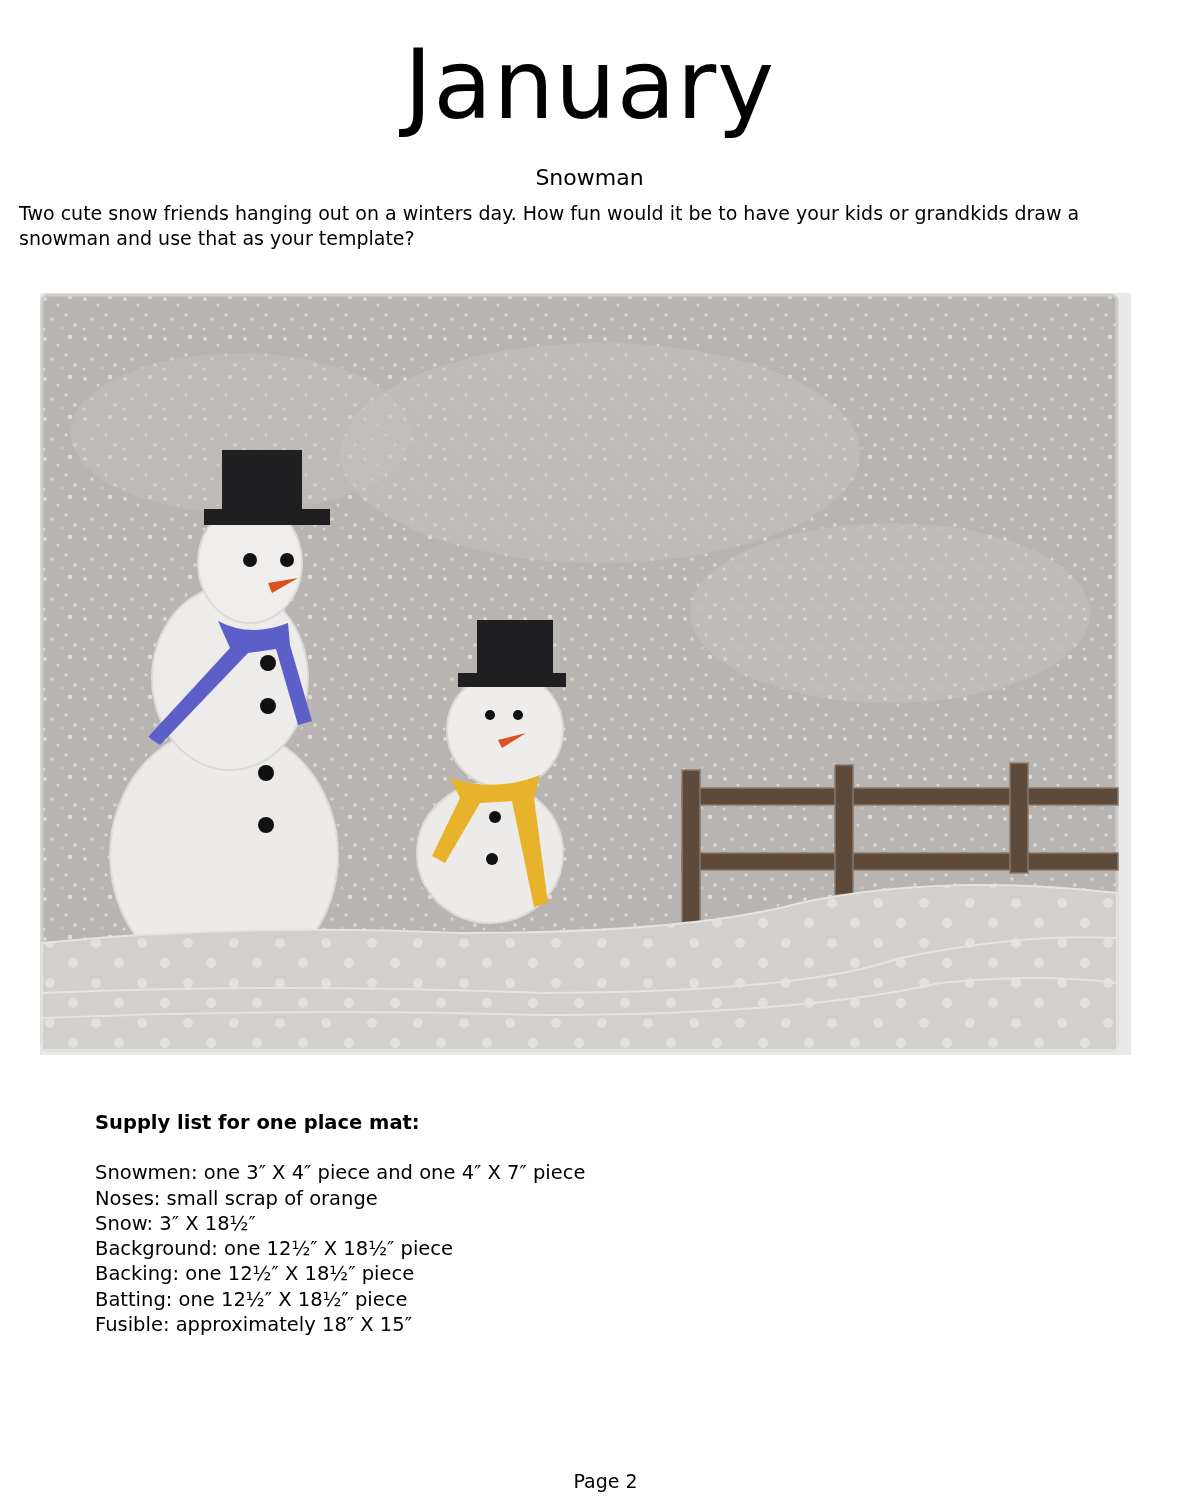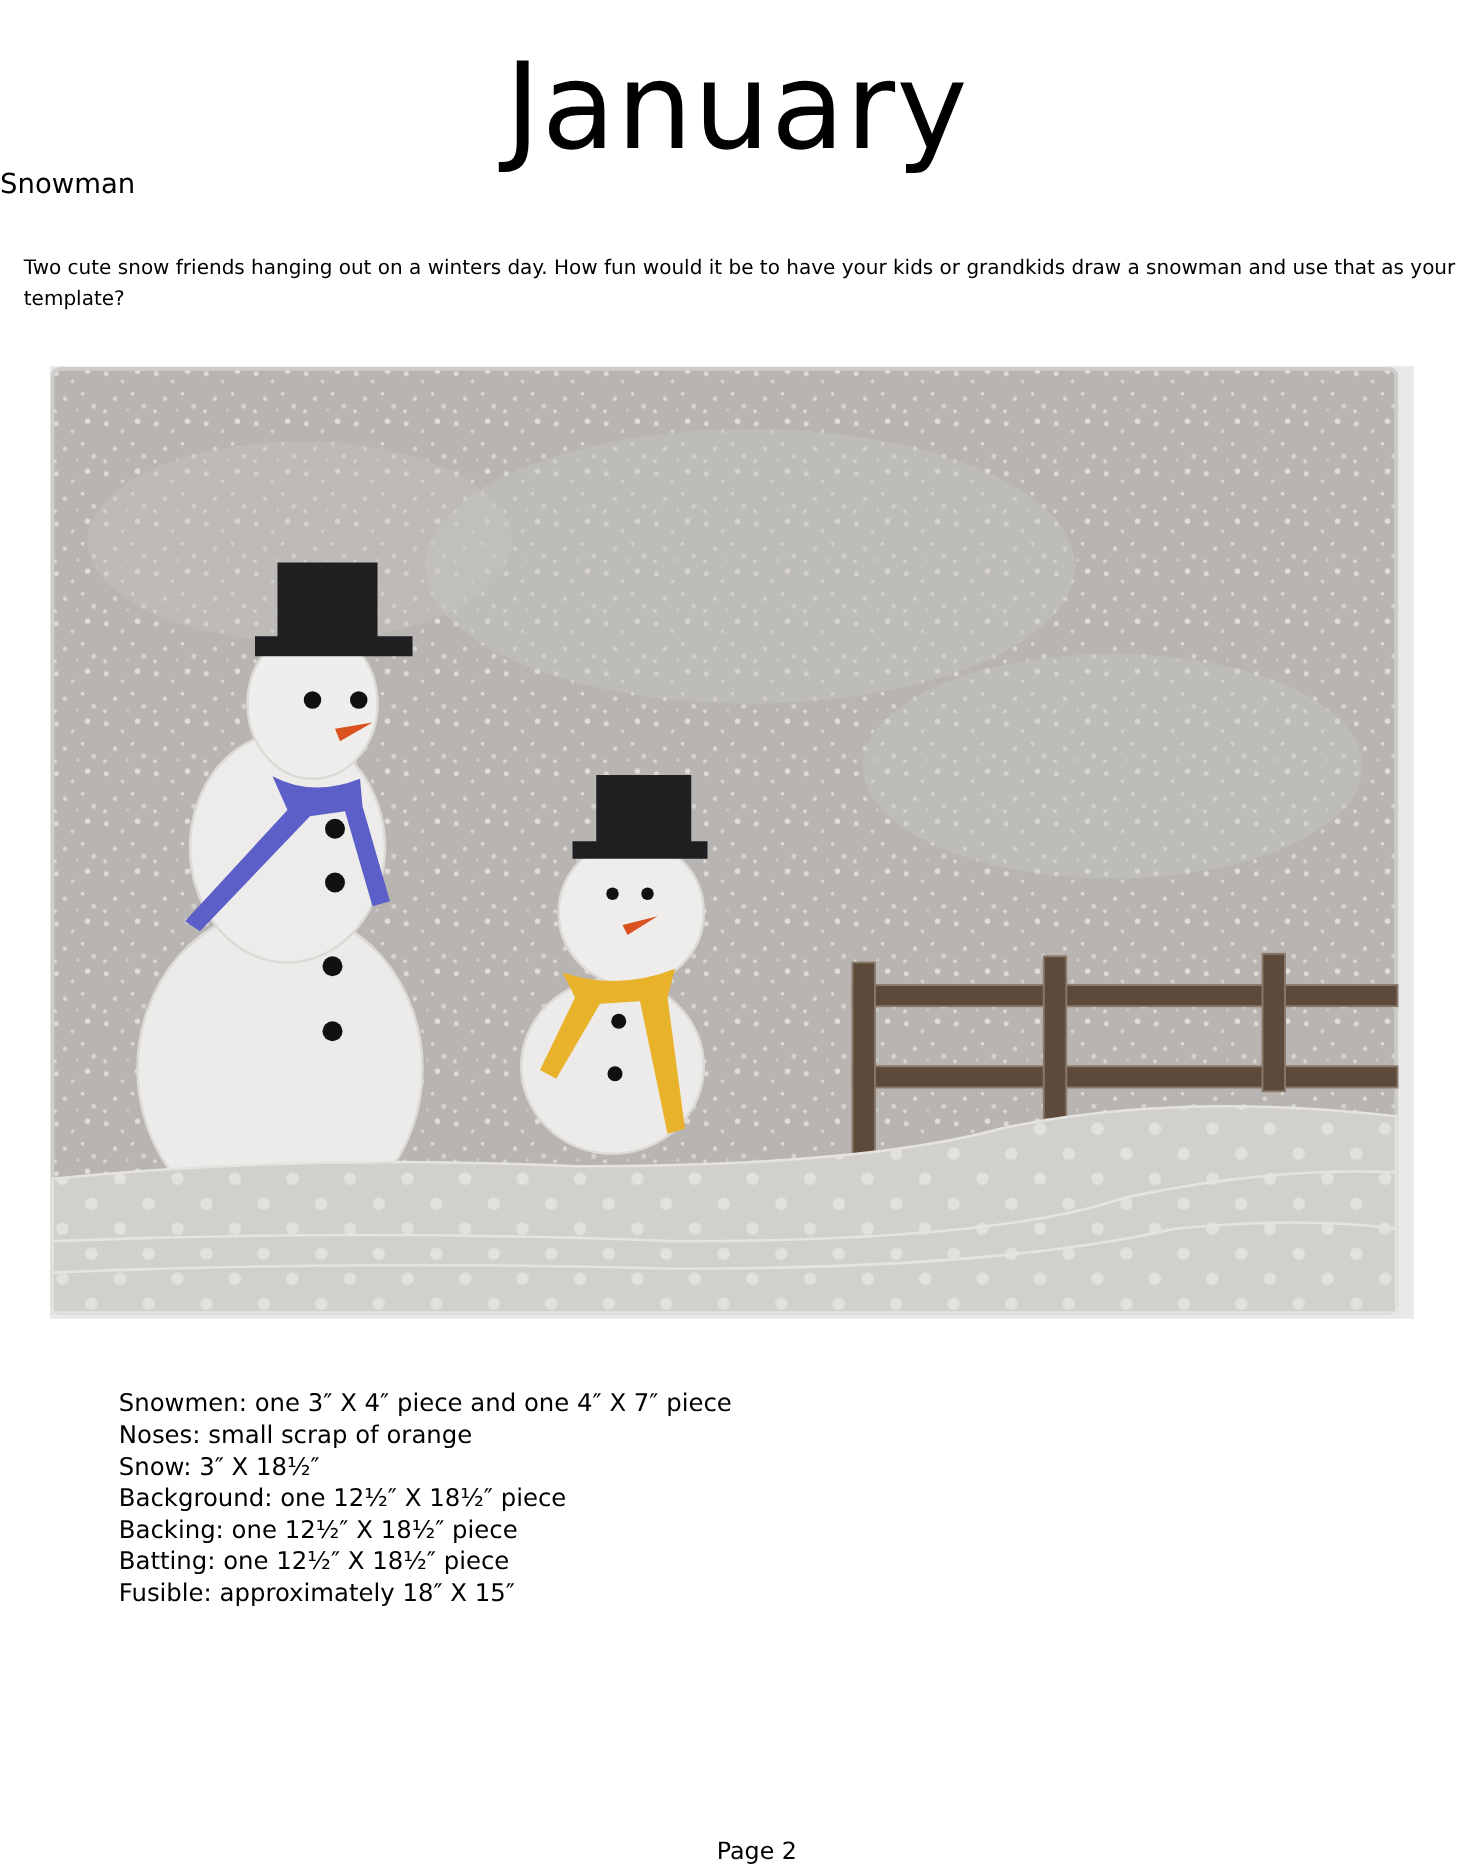--- a/index.html
+++ b/index.html
@@ -1,23 +1,23 @@
 <!DOCTYPE html>
 <html><head>
 <meta charset="utf-8">
 <style>
   html, body { margin: 0; padding: 0; background: #ffffff; }
   body { width: 1179px; height: 1500px; position: relative; overflow: hidden;
          font-family: "DejaVu Sans", sans-serif; color: #000; }
   .title { position: absolute; top: 30px; left: 0; width: 1179px; text-align: center;
            font-size: 96px; line-height: 110px; font-weight: 400; letter-spacing: 1px; }
-  .subtitle { position: absolute; top: 134px; left: 0; width: 1179px; text-align: left;
+  .subtitle { position: absolute; top: 164px; left: 0; width: 1179px; text-align: center;
               font-size: 22px; line-height: 28px; }
   .intro { position: absolute; top: 201px; left: 19px; width: 1150px;
-           font-size: 16px; line-height: 25px; }
+           font-size: 19px; line-height: 25px; }
   .photo { position: absolute; top: 293px; left: 40px; width: 1091px; height: 762px;
            background: #e9e9e9; }
   .photo svg { display: block; }
   .supply { position: absolute; top: 1110px; left: 95px; width: 900px;
             font-size: 19.5px; line-height: 25.3px; }
   .supply-heading { font-weight: bold; margin-bottom: 25px; }
   .supply-item { white-space: nowrap; }
   .footer { position: absolute; top: 1469px; left: 16px; width: 1179px; text-align: center;
             font-size: 19px; line-height: 25px; }
 </style>
@@ -92,20 +92,21 @@
       <circle cx="452" cy="566" r="6" fill="#111"></circle>
     </g>
 
     <path d="M2 650 Q200 630 420 640 Q650 640 760 610 Q900 580 1077 600 L1077 757 L2 757 Z" fill="url(#dots)" stroke="#e5e3e0" stroke-width="2"></path>
     <path d="M2 700 Q250 690 500 700 Q760 700 860 665 Q980 640 1077 645" fill="none" stroke="#e6e4e1" stroke-width="2"></path>
     <path d="M2 725 Q250 715 500 722 Q760 722 900 690 Q1000 680 1077 690" fill="none" stroke="#e6e4e1" stroke-width="2"></path>
   </svg>
 </div>
 
 <div class="supply">
+  <div class="supply-heading">Supply list for one place mat:</div>
   <div class="supply-item">Snowmen: one 3″ X 4″ piece and one 4″ X 7″ piece</div>
   <div class="supply-item">Noses: small scrap of orange</div>
   <div class="supply-item">Snow: 3″ X 18½″</div>
   <div class="supply-item">Background: one 12½″ X 18½″ piece</div>
   <div class="supply-item">Backing: one 12½″ X 18½″ piece</div>
   <div class="supply-item">Batting: one 12½″ X 18½″ piece</div>
   <div class="supply-item">Fusible: approximately 18″ X 15″</div>
 </div>
 
 <div class="footer">Page 2</div>

